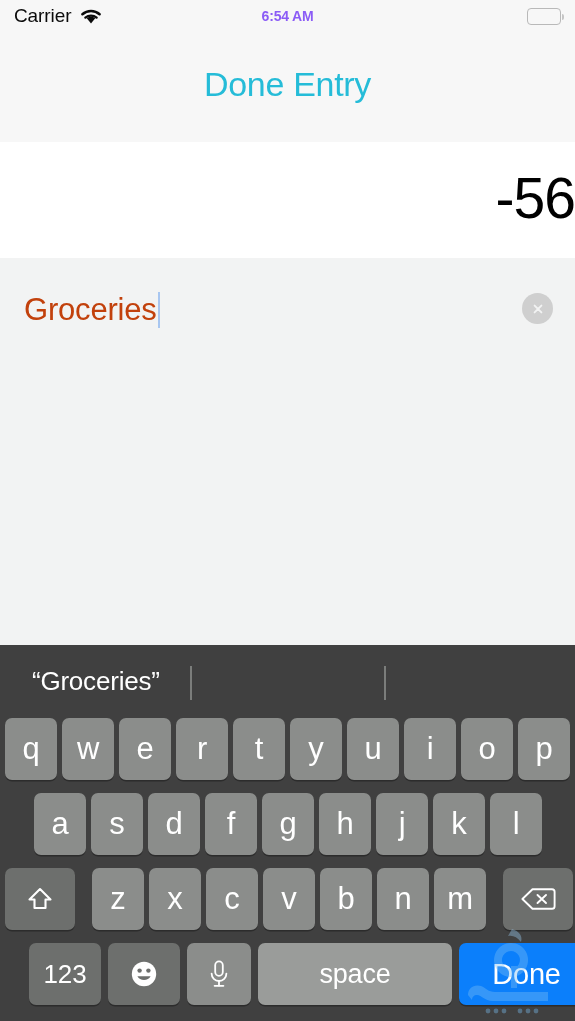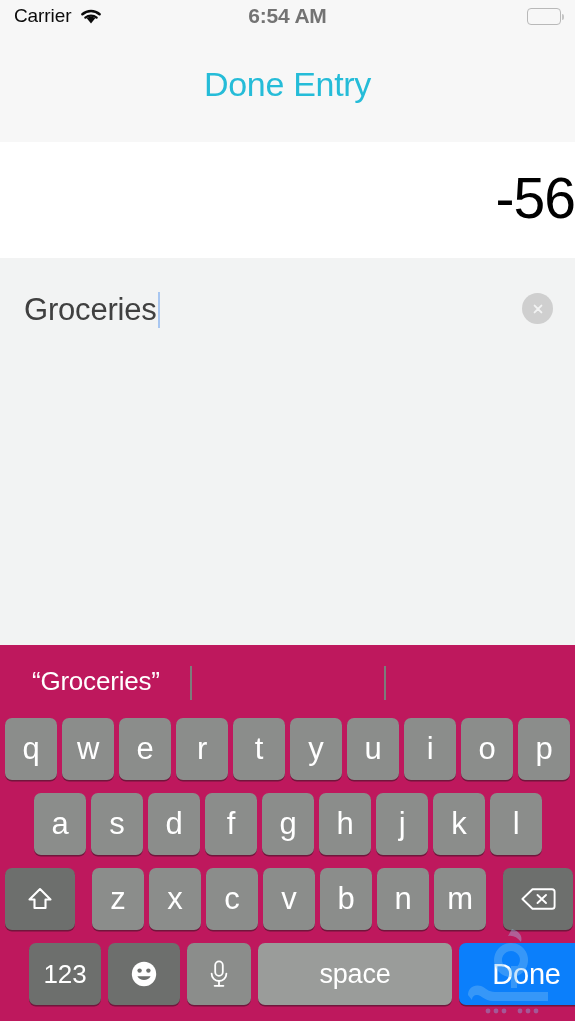--- a/index.html
+++ b/index.html
@@ -42,23 +42,23 @@
     font-size: 19px;
     font-weight: 500;
     color: #0b0b0b;
     letter-spacing: -0.1px;
   }
   .wifi-icon { display: block; }
   .status-time {
     position: absolute;
     left: 0; right: 0;
     text-align: center;
-    font-size: 21px;
+    font-size: 14px;
     font-weight: bold;
-    color: #737373;
+    color: #8b5cf6;
     letter-spacing: -0.2px;
   }
   .status-right {
     position: absolute;
     right: 14px;
     display: flex;
     align-items: center;
   }
   .battery {
     position: relative;
@@ -137,21 +137,21 @@
     display: flex;
     align-items: center;
   }
   .note-text-wrap {
     display: flex;
     align-items: center;
     margin-left: 24px;
   }
   .note-text {
     font-size: 31px;
-    color: #404040;
+    color: #c2410c;
     letter-spacing: -0.2px;
   }
   .caret {
     width: 2.5px;
     height: 36px;
     background: #a8c6f0;
     margin-left: 1px;
   }
   .clear-button {
     position: absolute;
@@ -165,21 +165,21 @@
     align-items: center;
     justify-content: center;
   }
 
   
   .keyboard {
     position: absolute;
     top: 645px; left: 0;
     width: 575px;
     height: 376px;
-    background: #be185d;
+    background: #404040;
   }
   .suggestion-bar {
     position: relative;
     width: 575px;
     height: 73px;
     display: flex;
     align-items: center;
   }
   .suggestion {
     flex: 1;

